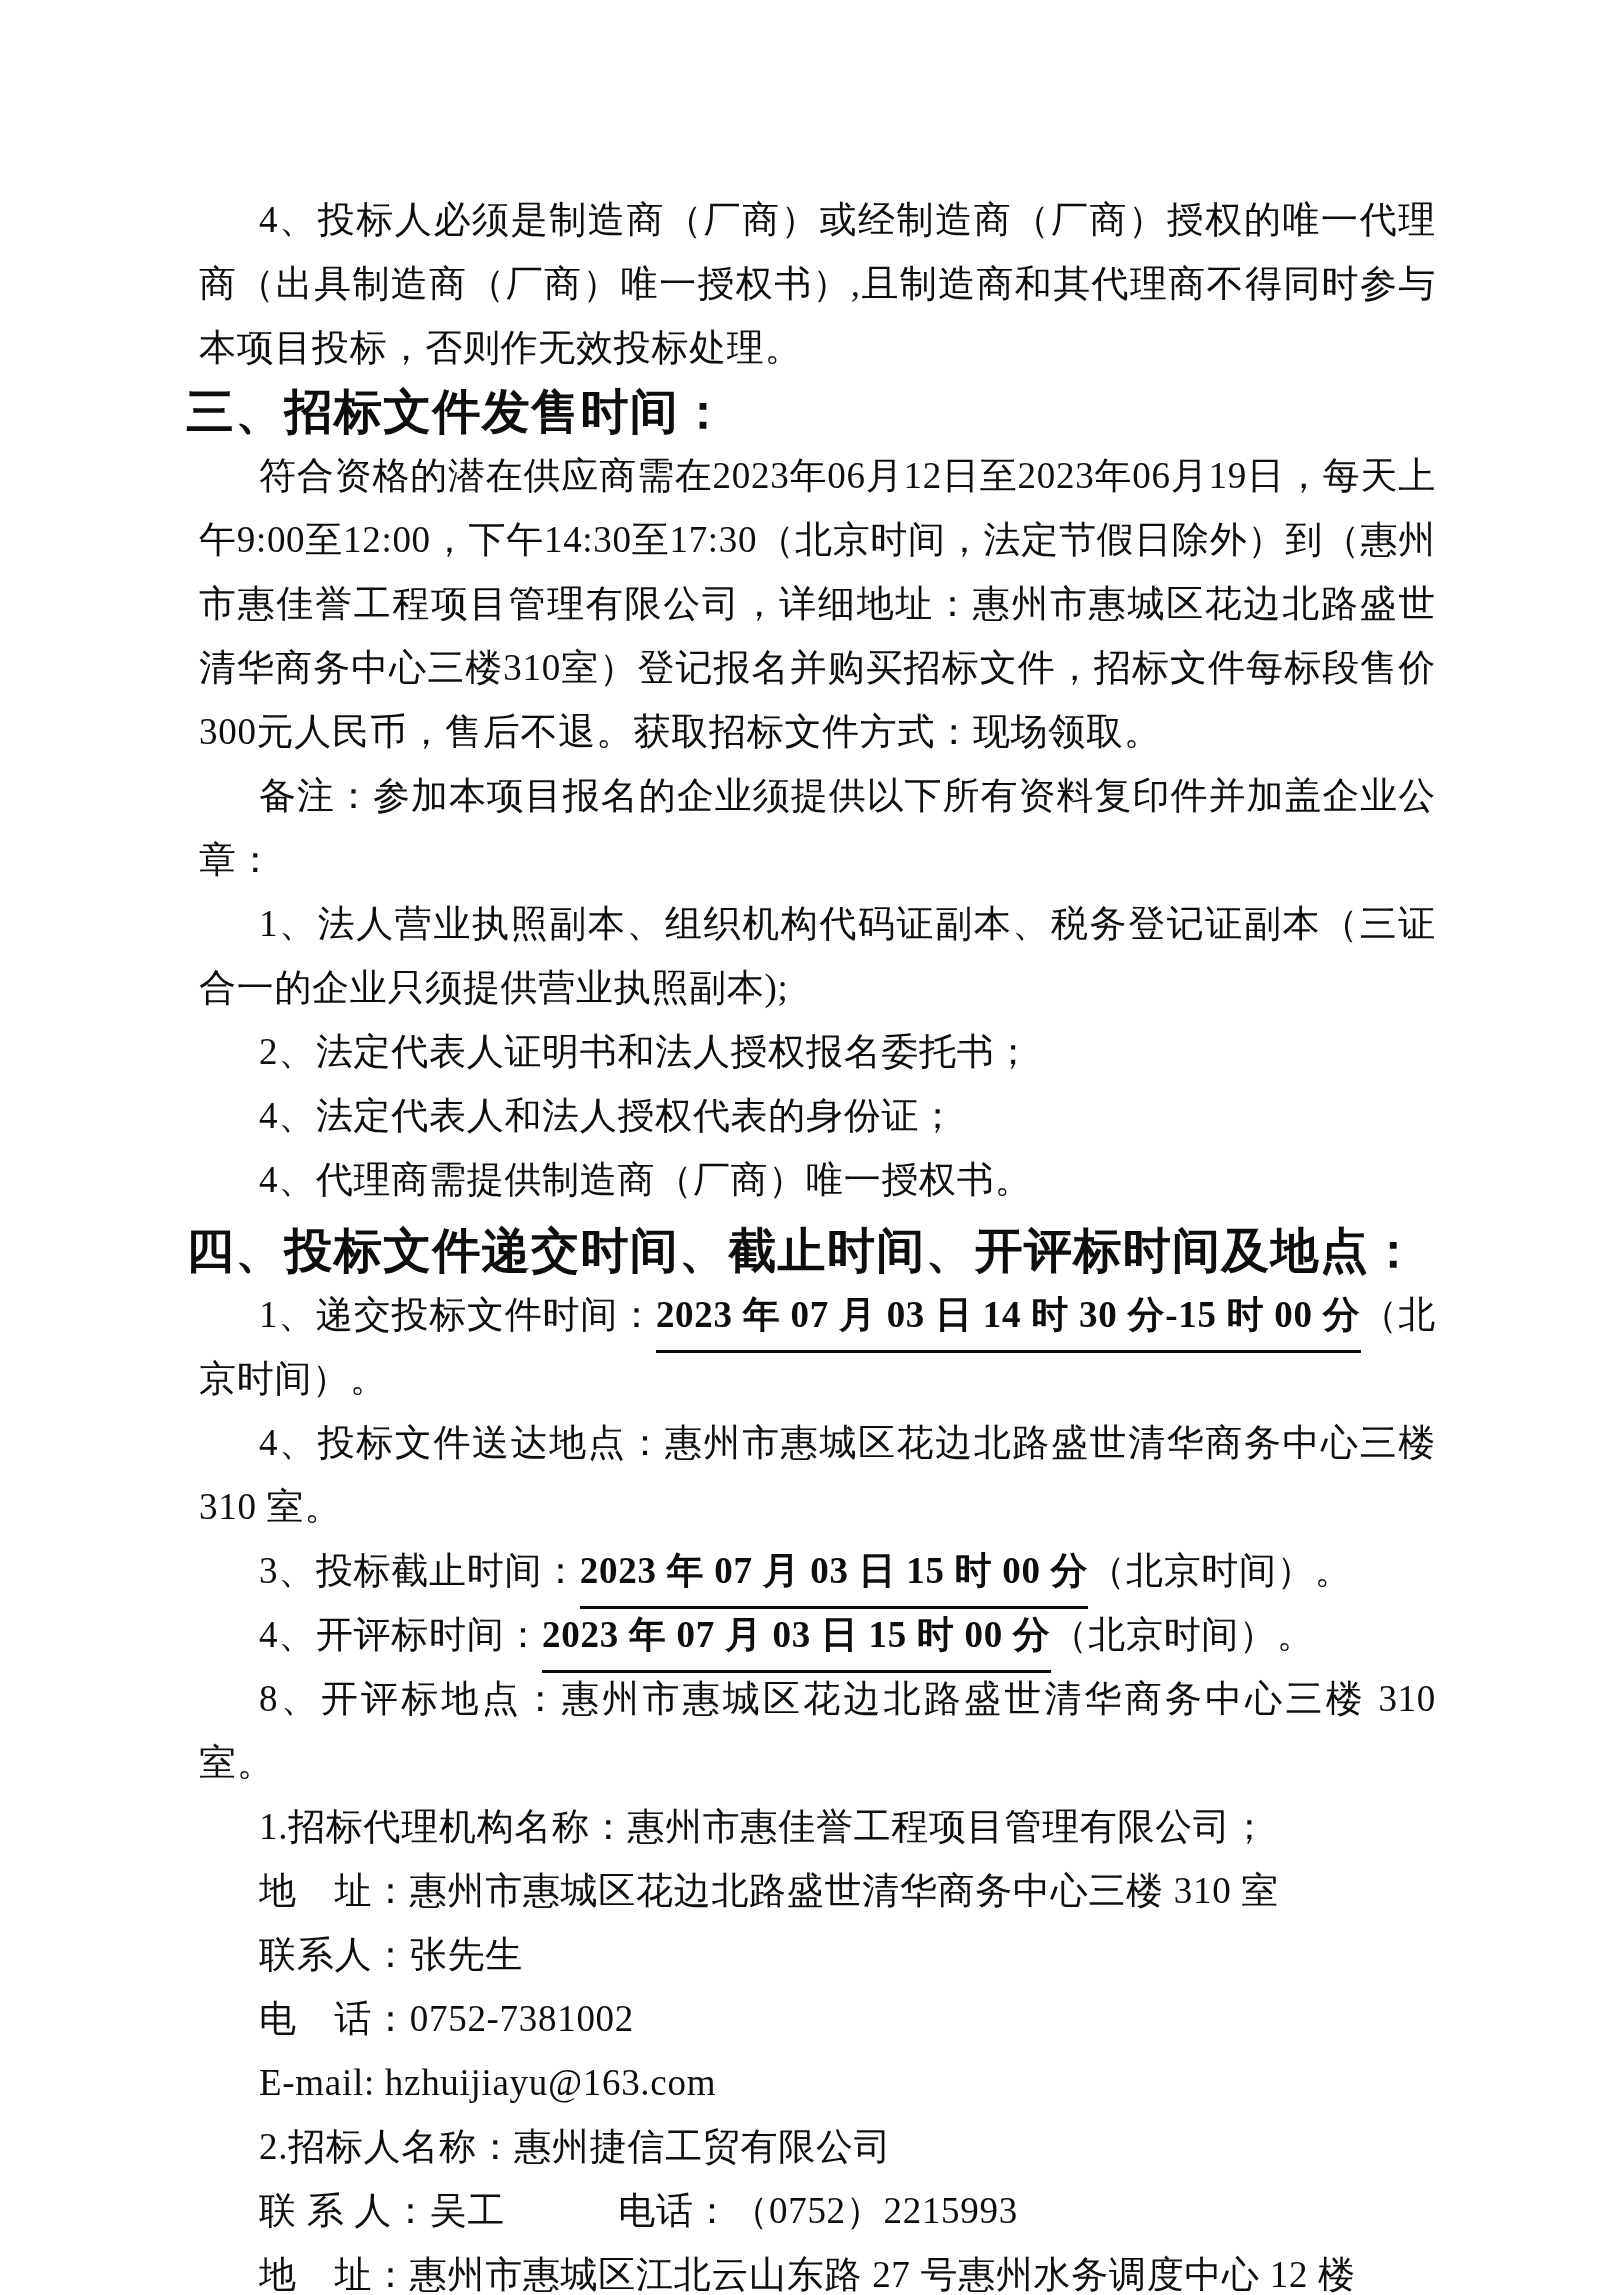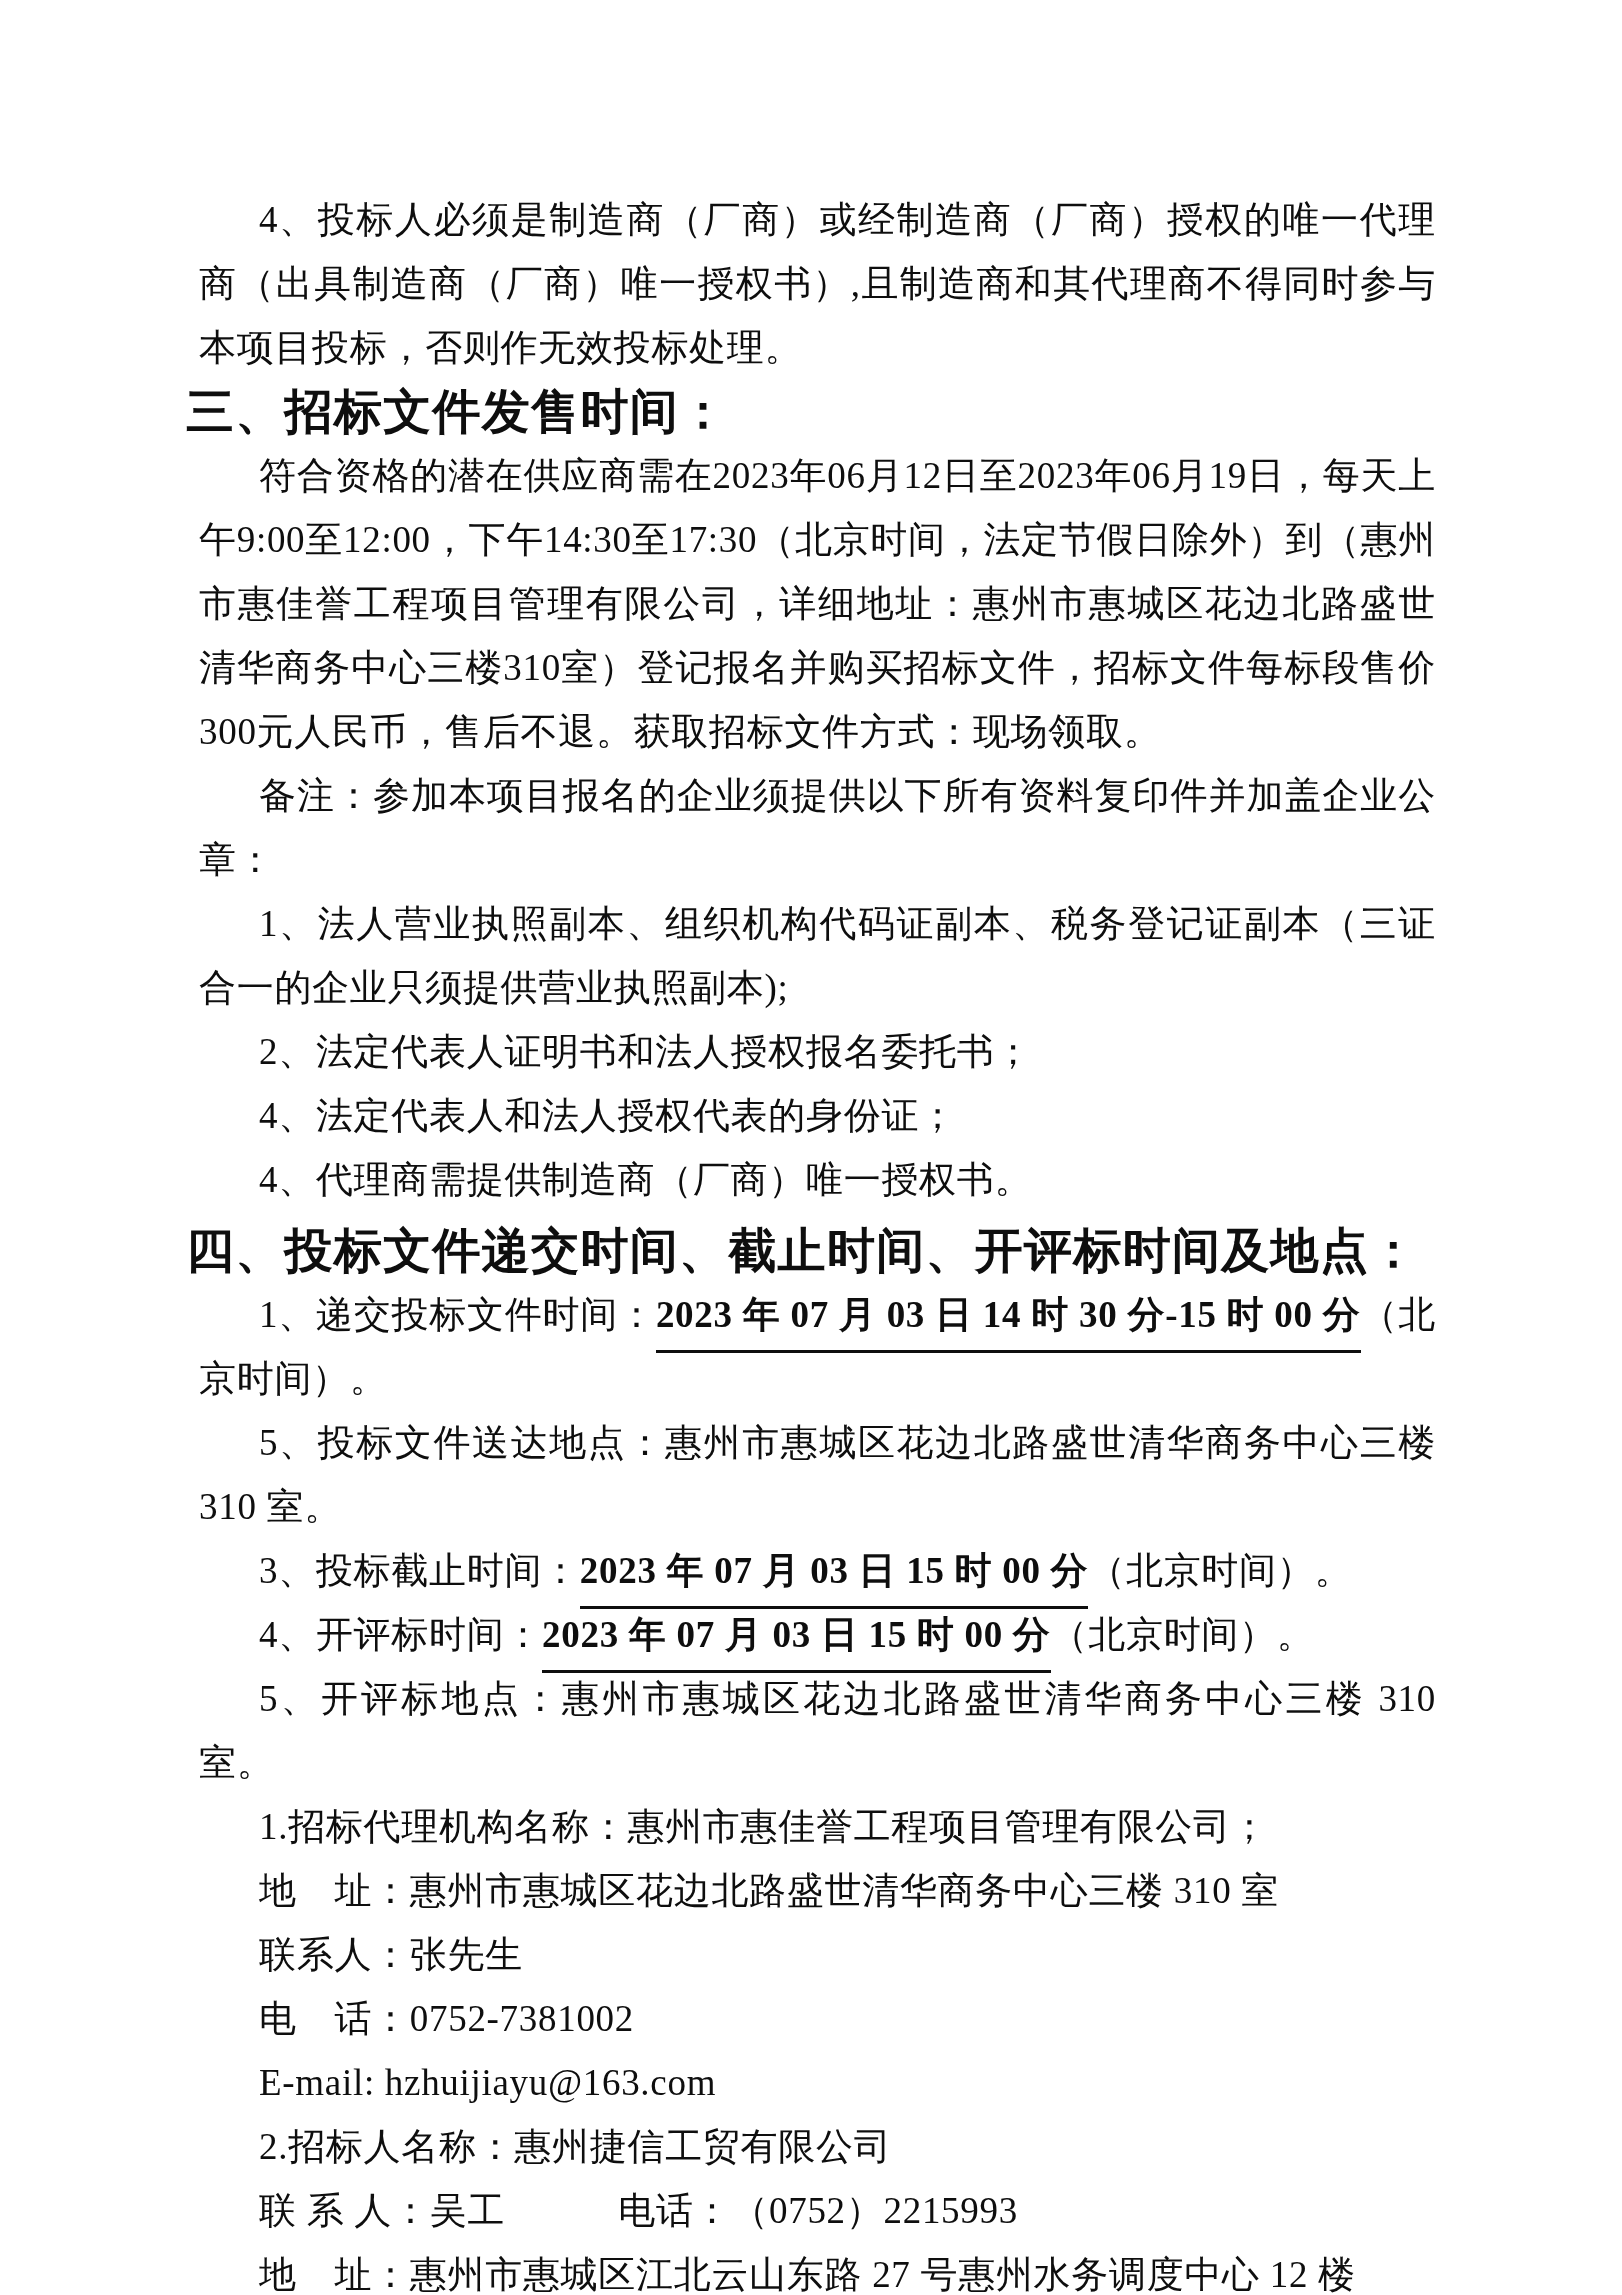--- a/index.html
+++ b/index.html
@@ -73,27 +73,27 @@
 
     <p class="body indent">1、法人营业执照副本、组织机构代码证副本、税务登记证副本（三证合一的企业只须提供营业执照副本);</p>
     <p class="body indent">2、法定代表人证明书和法人授权报名委托书；</p>
     <p class="body indent">4、法定代表人和法人授权代表的身份证；</p>
     <p class="body indent">4、代理商需提供制造商（厂商）唯一授权书。</p>
 
     <h2 class="hd hd4">四、投标文件递交时间、截止时间、开评标时间及地点：</h2>
 
     <p class="body indent"><span>1、递交投标文件时间：</span><span class="u">2023 年 07 月 03 日 14 时 30 分-15 时 00 分</span><span>（北京时间）。</span></p>
 
-    <p class="body indent"><span>5、投标文件送达地点：</span><span>惠州市惠城区花边北路盛世清华商务中心三楼 310 室。</span></p>
+    <p class="body indent"><span>4、投标文件送达地点：</span><span>惠州市惠城区花边北路盛世清华商务中心三楼 310 室。</span></p>
 
     <p class="body indent"><span>3、投标截止时间：</span><span class="u">2023 年 07 月 03 日 15 时 00 分</span><span>（北京时间）。</span></p>
 
     <p class="body indent"><span>4、开评标时间：</span><span class="u">2023 年 07 月 03 日 15 时 00 分</span><span>（北京时间）。</span></p>
 
-    <p class="body indent"><span>5、开评标地点：</span><span>惠州市惠城区花边北路盛世清华商务中心三楼 310 室。</span></p>
+    <p class="body indent"><span>8、开评标地点：</span><span>惠州市惠城区花边北路盛世清华商务中心三楼 310 室。</span></p>
 
 
     <p class="body indent lastline-left">1.招标代理机构名称：惠州市惠佳誉工程项目管理有限公司；</p>
     <p class="body indent lastline-left">地　址：惠州市惠城区花边北路盛世清华商务中心三楼 310 室</p>
     <p class="body indent lastline-left">联系人：张先生</p>
     <p class="body indent lastline-left">电　话：0752-7381002</p>
     <p class="body indent lastline-left">E-mail: hzhuijiayu@163.com</p>
     <p class="body indent lastline-left">2.招标人名称：惠州捷信工贸有限公司</p>
     <p class="body indent lastline-left">联 系 人：吴工　　　电话：（0752）2215993</p>
     <p class="body indent lastline-left">地　址：惠州市惠城区江北云山东路 27 号惠州水务调度中心 12 楼</p>

